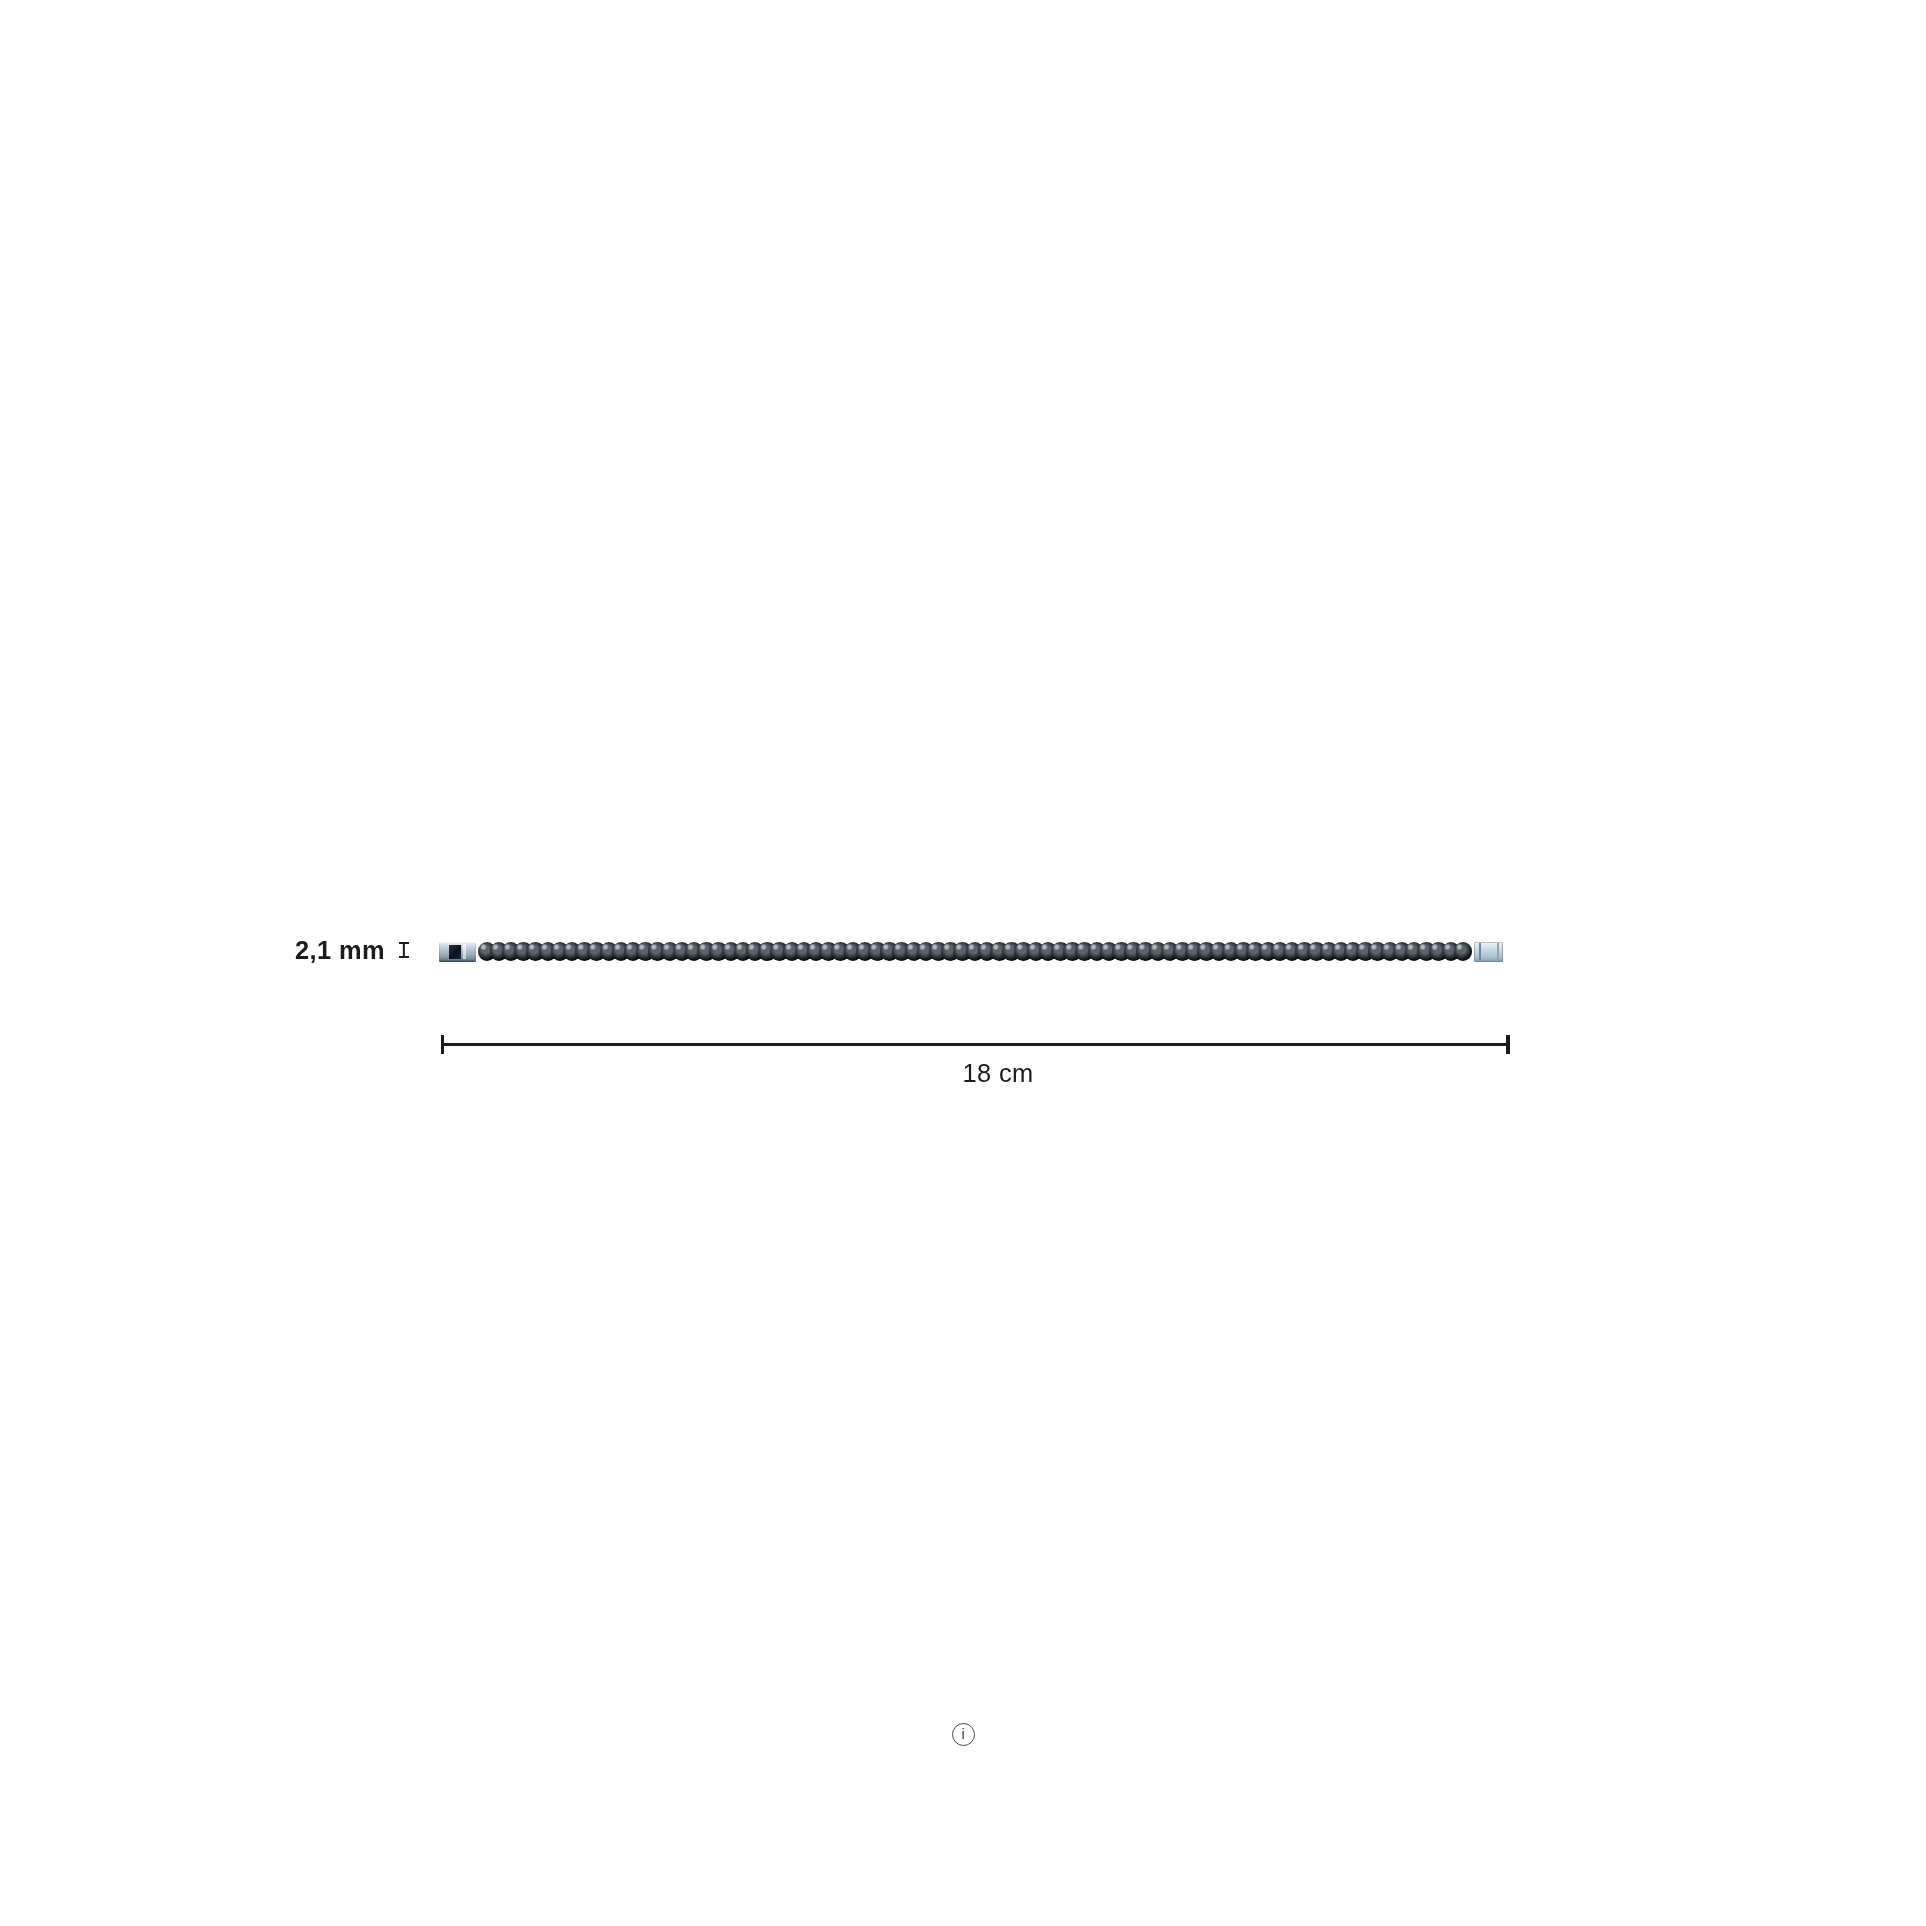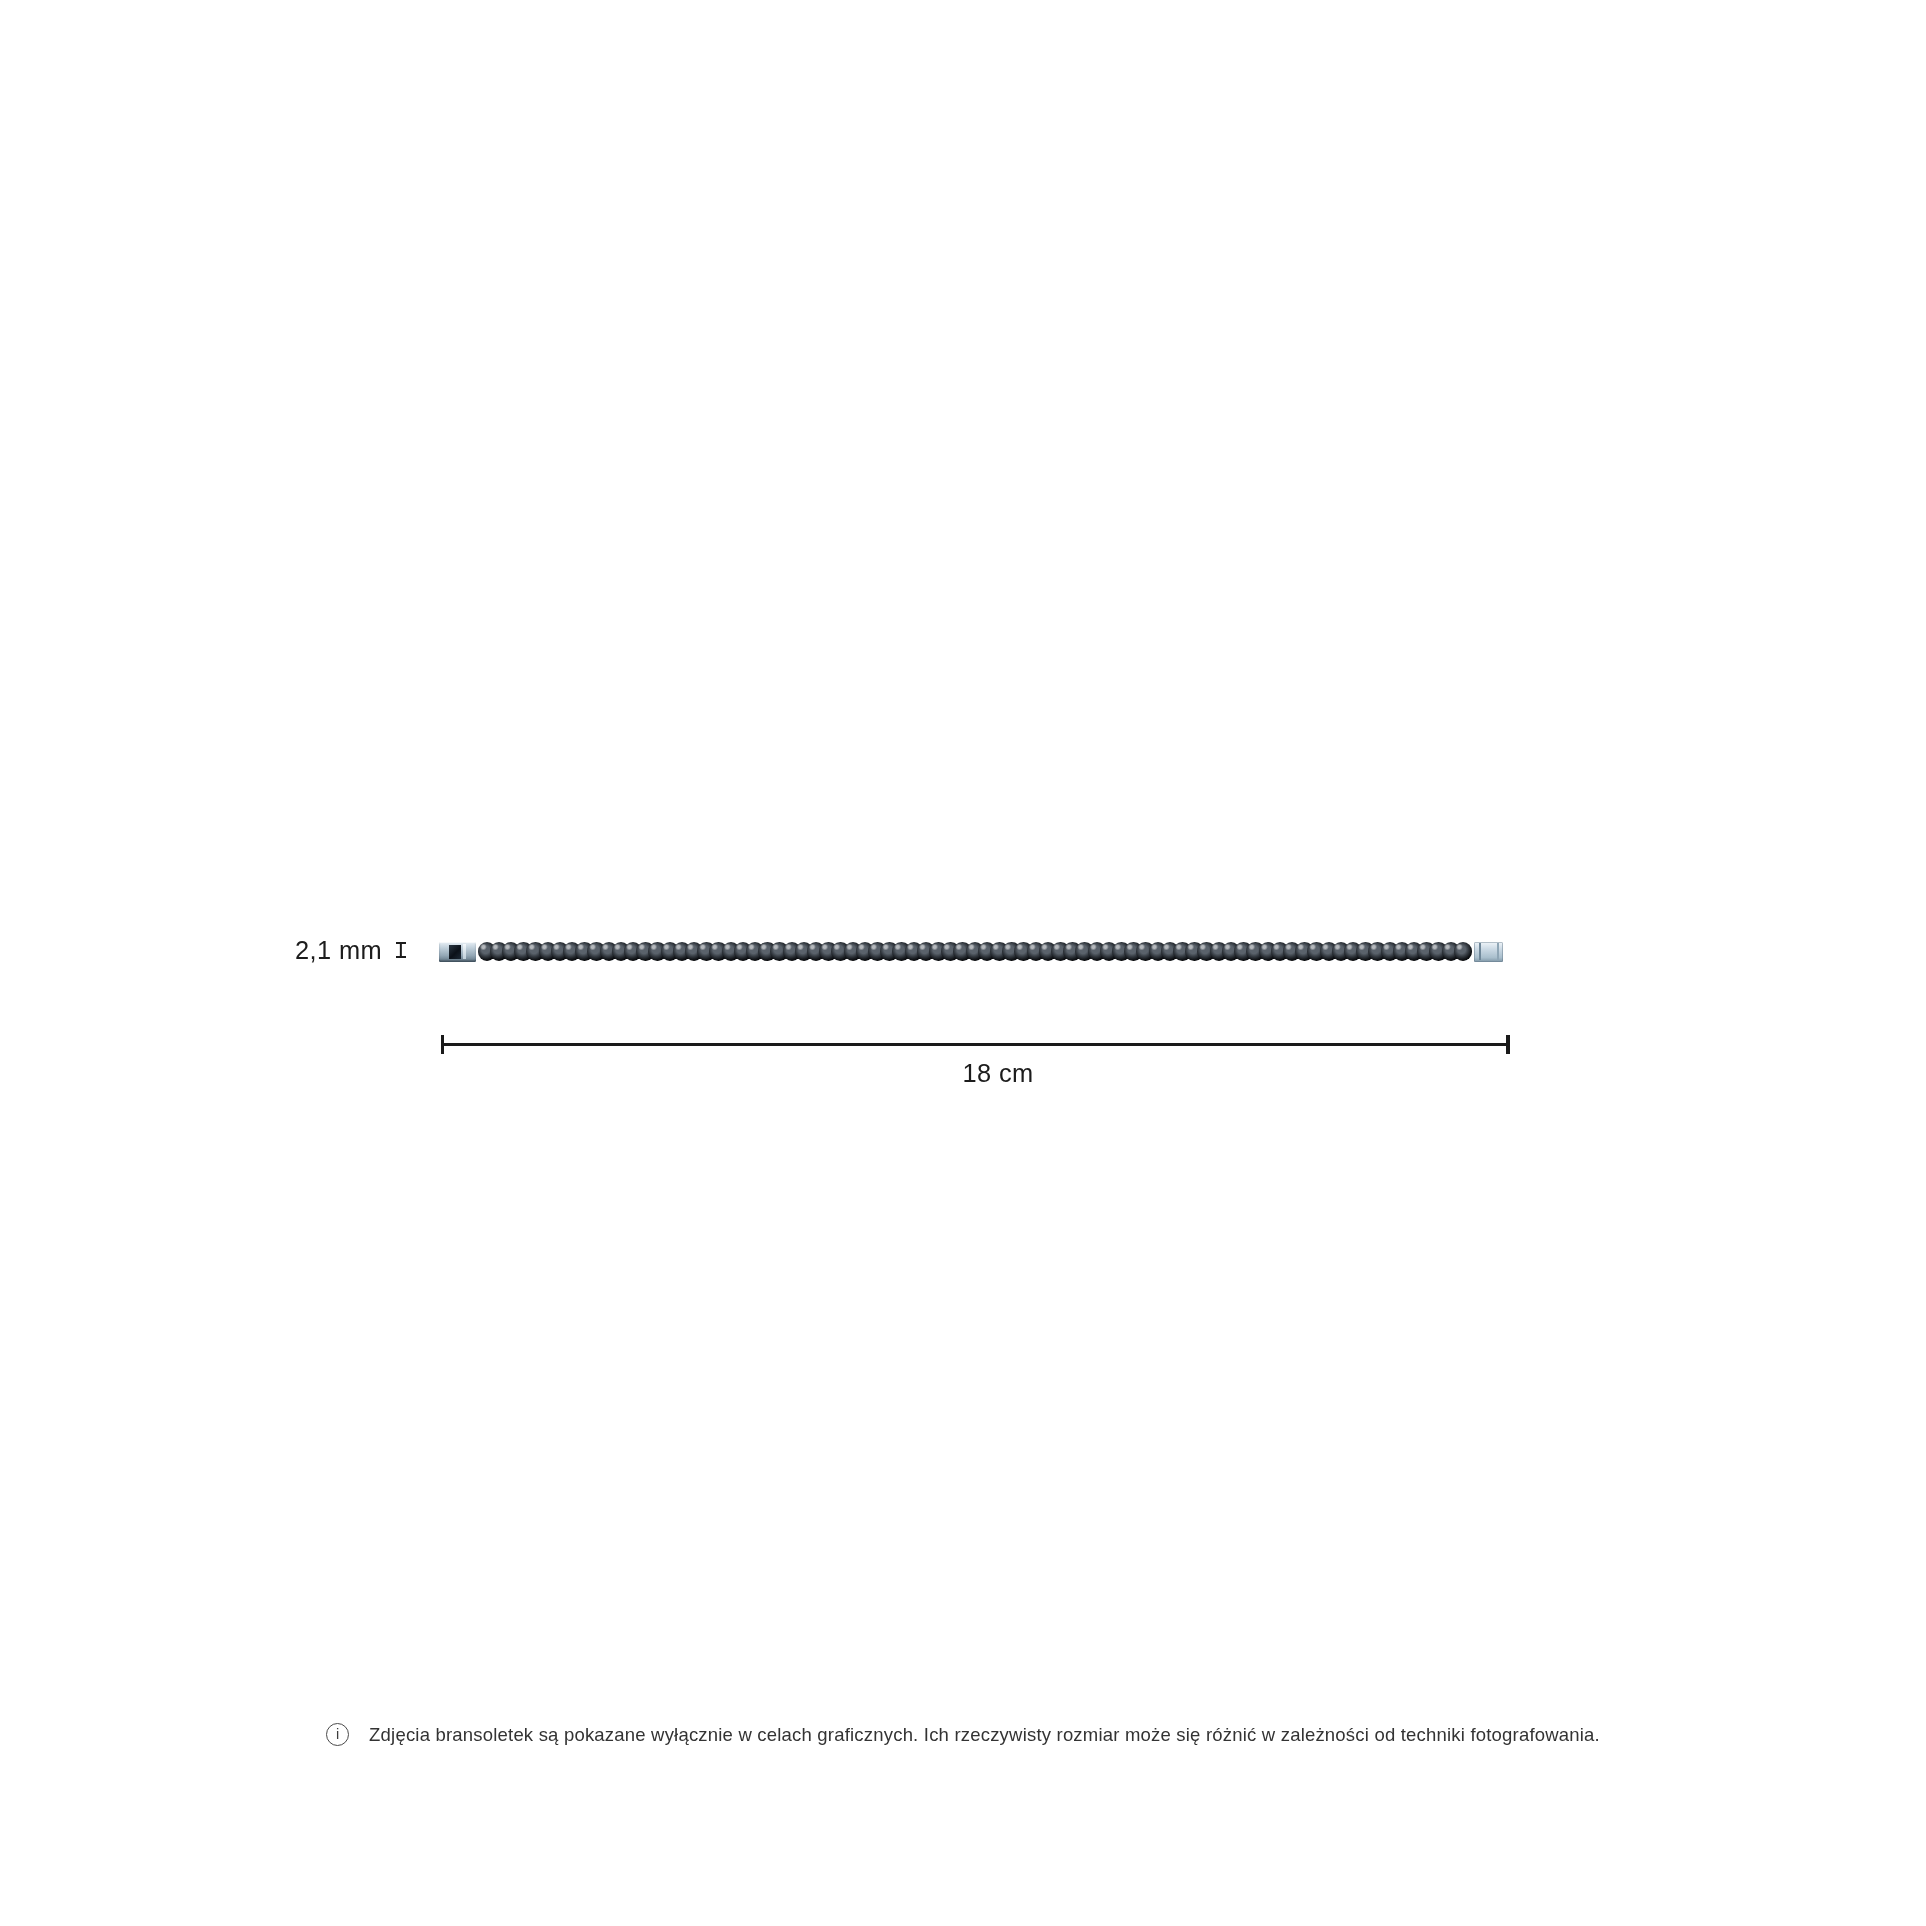--- a/index.html
+++ b/index.html
@@ -8,21 +8,21 @@
     background:#ffffff;
     font-family:"Liberation Sans","DejaVu Sans",sans-serif;
     position:relative;
     overflow:hidden;
     color:#1c1c1c;
   }
 
   
   .width-label-row {
     position:absolute; left:295px; top:933px; height:34px;
-    display:flex; align-items:center; gap:14px;
+    display:flex; align-items:center; gap:14px;font-weight:bold;
   }
   .width-label-text {
     font-size:25.4px; letter-spacing:0.4px; color:#1c1c1c; white-space:nowrap;
   }
   .ibeam {
     width:10px; height:15.4px; position:relative;
     border-top:2.3px solid #1c1c1c; border-bottom:2.3px solid #1c1c1c;
     box-sizing:border-box;
   }
   .ibeam::before {
@@ -201,15 +201,14 @@
     <div class="clasp-ridge-a"></div>
     <div class="clasp-ridge-b"></div>
   </div>
 </div>
 
 <div class="measure-line"></div>
 <div class="length-label">18 cm</div>
 
 <div class="note-row">
   <span class="info-circle">i</span>
-  <span class="note-text">Zdjęcia bransoletek są pokazane wyłącznie w celach graficznych. Ich rzeczywisty rozmiar może się różnić w zależności od techniki fotografowania.</span>
 </div>
 
 
 </body></html>

